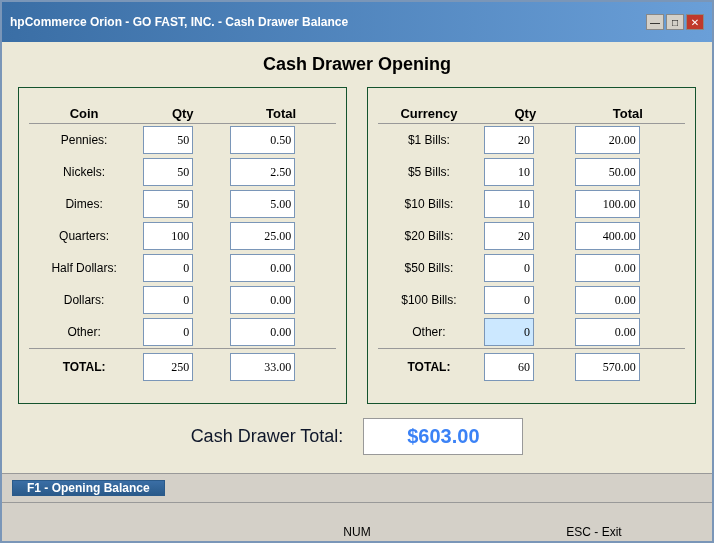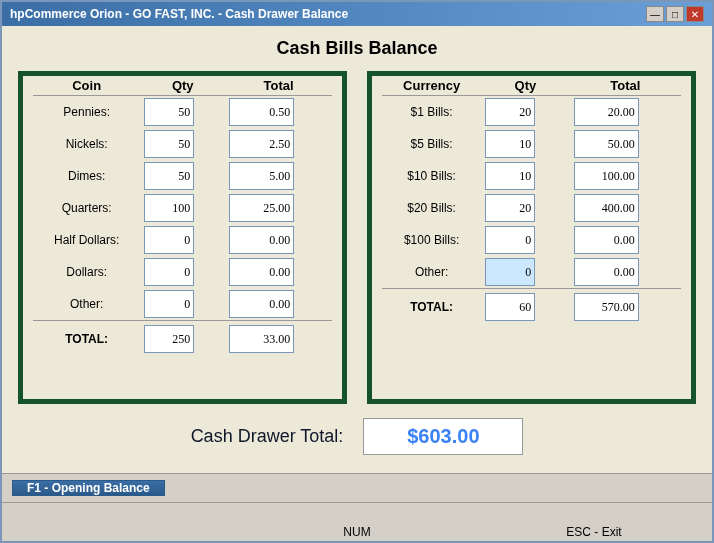--- a/index.html
+++ b/index.html
@@ -19,21 +19,21 @@
       display: flex;
       flex-direction: column;
     }
     .title-bar {
       background: linear-gradient(to right, #3a6ea5, #6a9fd8);
       color: white;
       padding: 4px 8px;
       display: flex;
       justify-content: space-between;
       align-items: center;
-      height: 24px;
+      height: 40px;
       font-size: 12px;
       font-weight: bold;
       flex-shrink: 0;
     }
     .title-bar-buttons {
       display: flex;
       gap: 2px;
     }
     .title-btn {
       width: 18px;
@@ -64,22 +64,22 @@
       color: #000;
       margin-bottom: 12px;
     }
     .tables-row {
       display: flex;
       gap: 20px;
       justify-content: center;
       flex: 1;
     }
     .section-box {
-      border: 5px solid #14532d;
-      padding: 0 10px;
+      border: 1px solid #14532d;
+      padding: 16px 10px;
       background: #ece9d8;
       flex: 1;
     }
     .section-table {
       width: 100%;
       border-collapse: collapse;
     }
     .section-table th {
       text-align: center;
       font-weight: bold;
@@ -189,21 +189,21 @@
   <div class="title-bar">
     <span>hpCommerce Orion - GO FAST, INC. - Cash Drawer Balance</span>
     <div class="title-bar-buttons">
       <button class="title-btn">—</button>
       <button class="title-btn">□</button>
       <button class="title-btn close-btn">✕</button>
     </div>
   </div>
 
   <div class="content">
-    <div class="page-title">Cash Bills Balance</div>
+    <div class="page-title">Cash Drawer Opening</div>
 
     <div class="tables-row">
 
       <div class="section-box">
         <table class="section-table">
           <thead>
             <tr>
               <th>Coin</th>
               <th>Qty</th>
               <th>Total</th>
@@ -280,20 +280,25 @@
       <td class="row-label">$10 Bills:</td>
       <td><input class="qty-input" value="10" style=""></td>
       <td><input class="total-input" value="100.00" style=""></td>
     </tr>
               <tr>
       <td class="row-label">$20 Bills:</td>
       <td><input class="qty-input" value="20" style=""></td>
       <td><input class="total-input" value="400.00" style=""></td>
     </tr>
               <tr>
+      <td class="row-label">$50 Bills:</td>
+      <td><input class="qty-input" value="0" style=""></td>
+      <td><input class="total-input" value="0.00" style=""></td>
+    </tr>
+              <tr>
       <td class="row-label">$100 Bills:</td>
       <td><input class="qty-input" value="0" style=""></td>
       <td><input class="total-input" value="0.00" style=""></td>
     </tr>
               <tr>
       <td class="row-label">Other:</td>
       <td><input class="qty-input highlighted-input" value="0" style=""></td>
       <td><input class="total-input" value="0.00" style=""></td>
     </tr>
             </tbody>

